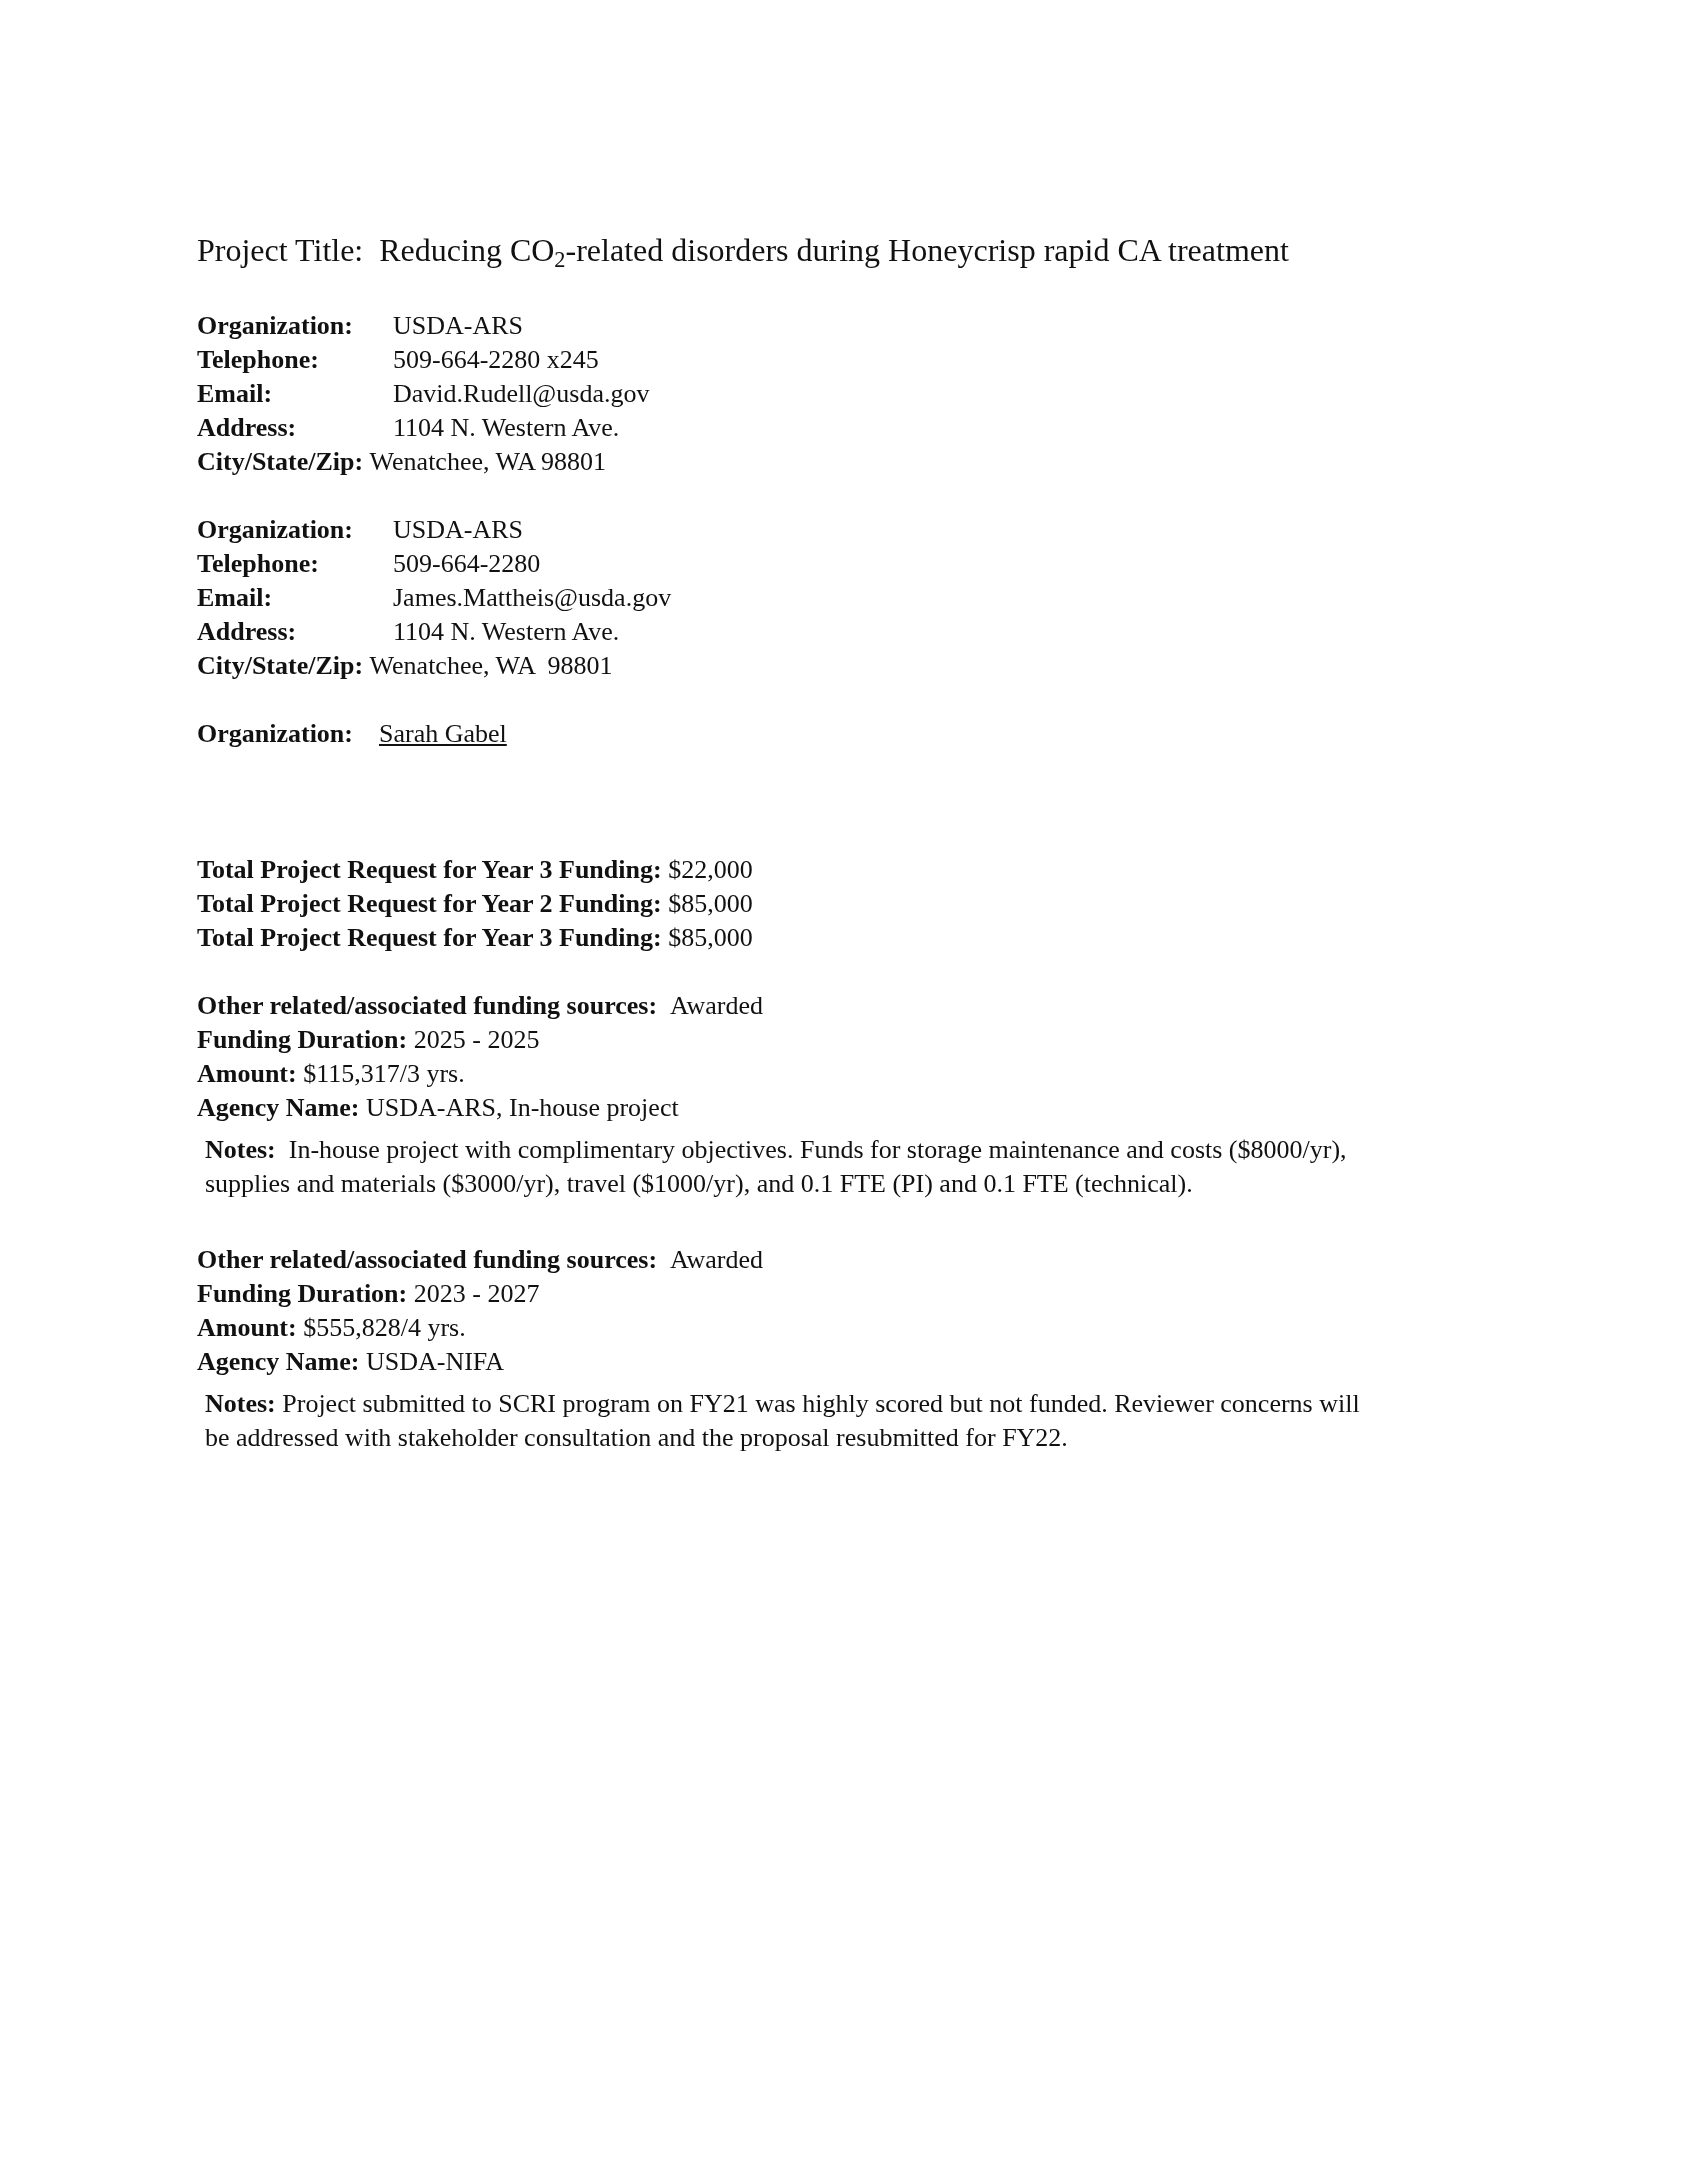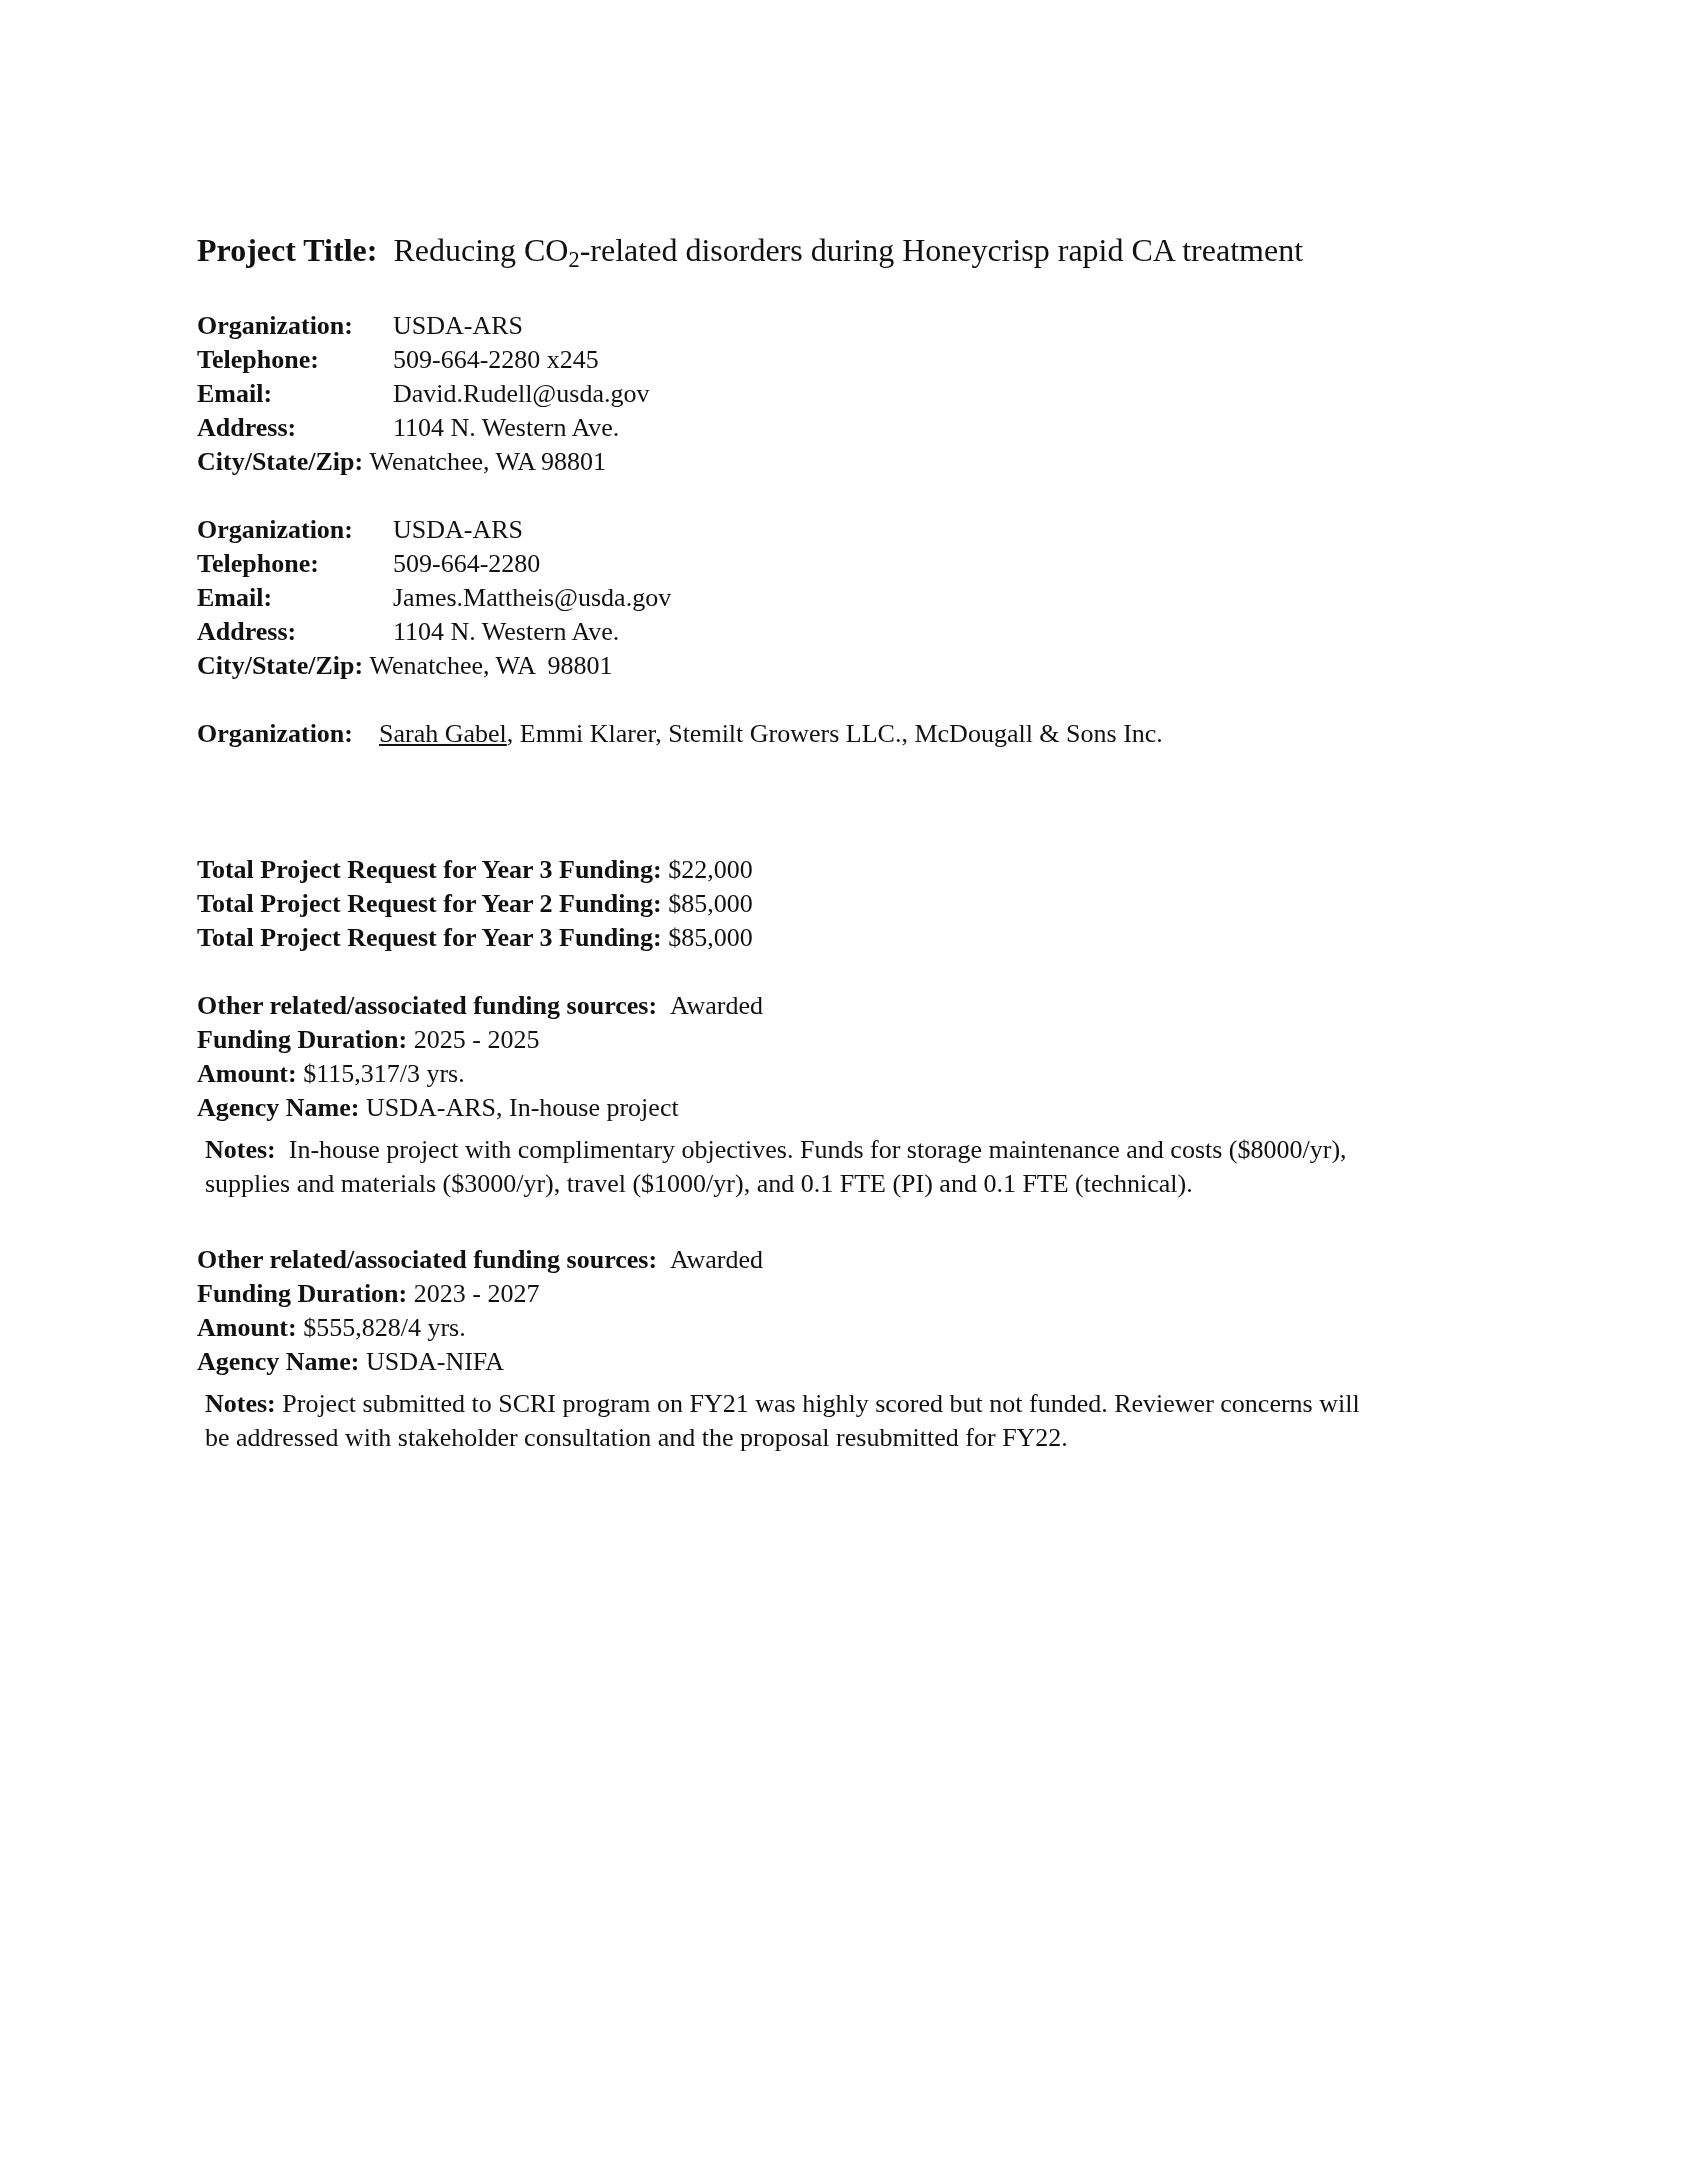--- a/index.html
+++ b/index.html
@@ -1,20 +1,20 @@
 <!DOCTYPE html>
 <html><head>
 <meta charset="utf-8">
 <style>
   html, body { margin:0; padding:0; background:#ffffff; }
   body { width:1683px; height:2178px; position:relative; overflow:hidden;
          font-family: "Liberation Serif", "DejaVu Serif", serif; color:#111; }
   .page { position:absolute; left:197px; top:230px; width:1287px; }
   .title { font-size:32px; line-height:41px; margin:0; }
-  .title b { font-weight:bold;text-align:center; }
+  .title b { font-weight:normal;text-align:center; }
   .body { font-size:26px; line-height:34px; }
   .row { display:flex; white-space:nowrap; }
   .lbl { font-weight:bold; display:inline-block; }
   .k { width:196px; }
   .gap { height:34px; }
   .u { text-decoration:underline; }
   sub { font-size:0.7em; vertical-align:-0.25em; line-height:0; }
   p { margin:8px; }
   .wrap { white-space:normal; }
 </style>
@@ -69,21 +69,21 @@
       <div class="row">
           <span class="lbl k">Address:</span>
           <span>1104 N. Western Ave.</span>
         </div>
       <div class="row"><span class="lbl">City/State/Zip:</span>&nbsp;<span style="white-space:pre">Wenatchee, WA  98801</span></div>
     </div>
 
     <div class="gap"></div>
 
     <div class="row">
-      <span class="lbl">Organization:</span>&nbsp;&nbsp;&nbsp;&nbsp;<span class="u">Sarah Gabel</span><span>, Emmi Klarer, Stemilt Growers LLC., McDougall &amp; Sons Inc.</span>
+      <span class="lbl">Organization:</span>&nbsp;&nbsp;&nbsp;&nbsp;<span class="u">Sarah Gabel</span>
     </div>
 
     <div class="gap"></div>
 
 
     <div class="gap"></div>
 
 
     <div class="gap"></div>
 

